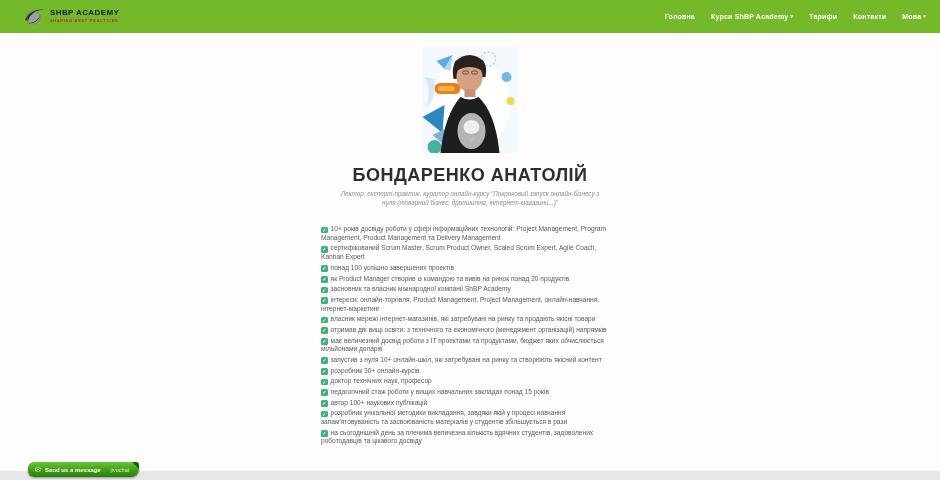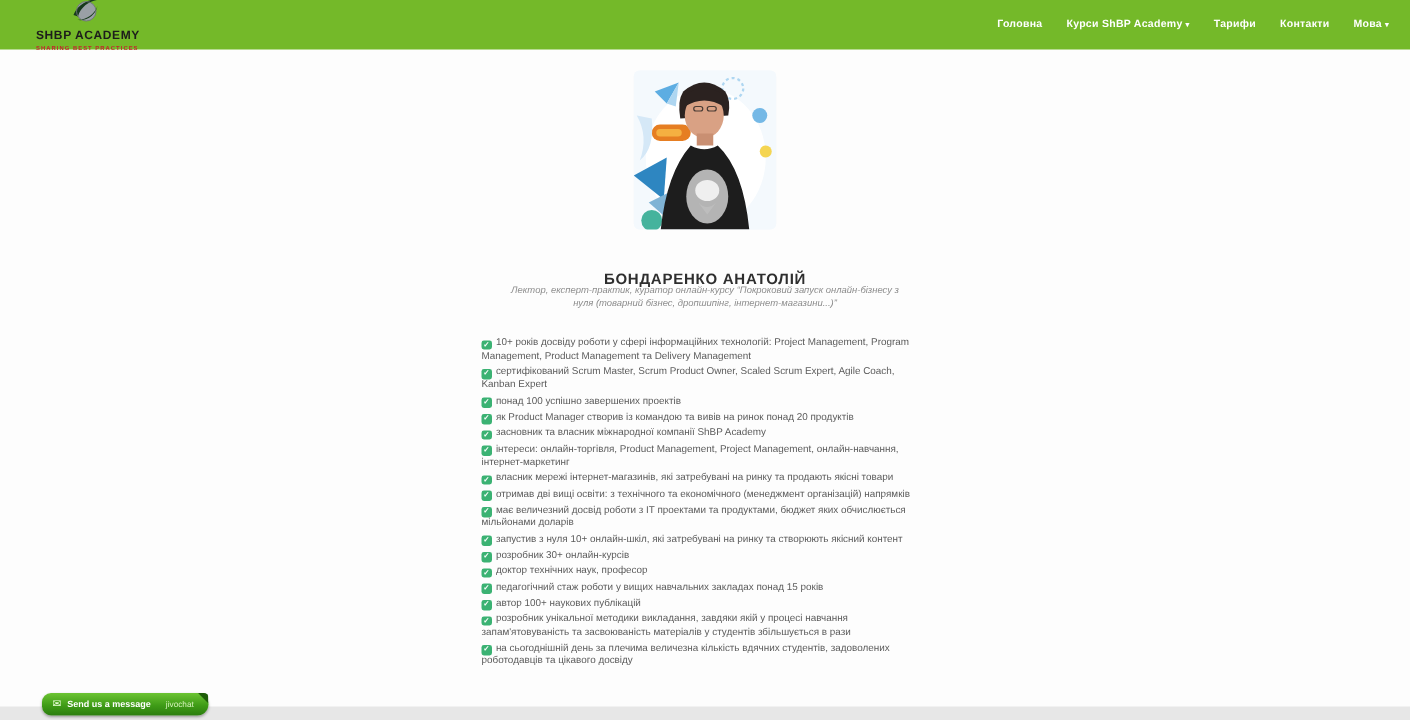--- a/index.html
+++ b/index.html
@@ -4,37 +4,37 @@
 <style>
   * { margin:0; padding:0; box-sizing:border-box; }
   html,body { width:940px; height:480px; overflow:hidden; }
   body { font-family:"Liberation Sans", sans-serif; background:#fbfbfb; }
   .page { position:relative; width:940px; height:480px; background:#fdfdfd; }
 
   
   .header { position:absolute; top:0; left:0; width:940px; height:33px;
     background:#74b929; display:flex; align-items:center; justify-content:space-between;
     padding:0 14px 0 24px; z-index:5; }
-  .logo { display:flex; align-items:center; gap:5px; cursor:pointer;flex-direction:column; }
+  .logo { display:flex; align-items:center; gap:5px; cursor:pointer; }
   .logo-icon svg { display:block; }
   .logo-text { display:flex; flex-direction:column; line-height:1.1; }
   .logo-title { font-size:8px; font-weight:800; color:#1d1d1b; letter-spacing:.4px; }
   .logo-sub { font-size:3.9px; font-weight:700; color:#c1272d; letter-spacing:.7px; margin-top:1px; }
   .nav { display:flex; align-items:center; gap:16px; }
   .nav-item { color:#ffffff; font-size:7px; font-weight:700; letter-spacing:.2px;
     cursor:pointer; white-space:nowrap; display:flex; align-items:center; gap:2px; }
   .nav-caret { font-size:5px; position:relative; top:-.5px; }
 
   
   .photo-wrap { position:absolute; top:47px; left:50%; transform:translateX(-50%);
     width:95px; height:106px; border-radius:4px; overflow:hidden; background:#f3f8fc; }
   .photo-wrap svg { display:block; }
 
   .profile-name { position:absolute; top:165px; left:0; width:940px; text-align:center;
-    font-size:10px; font-weight:700; color:#2e2e2e; letter-spacing:.5px;margin-top:16px; }
+    font-size:18px; font-weight:700; color:#2e2e2e; letter-spacing:.5px; }
   .profile-subtitle { position:absolute; top:189px; left:50%; transform:translateX(-50%);
     width:272px; text-align:center; font-size:6.3px; font-style:italic; color:#8d8d8d;
     line-height:1.5; }
 
   
   .achievements { position:absolute; top:225px; left:50%; transform:translateX(-50%);
     width:298px; list-style:none; }
   .achievements li { font-size:6.6px; color:#5b5b5b; line-height:1.33; margin-bottom:1.9px; }
   .check { display:inline-block; width:6.6px; height:6.6px; background:#3bb273;
     border-radius:1.6px; color:#fff; font-size:5px; line-height:6.8px; text-align:center;

